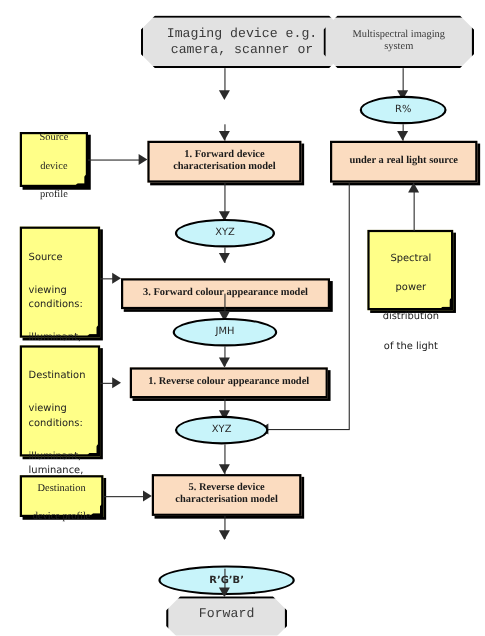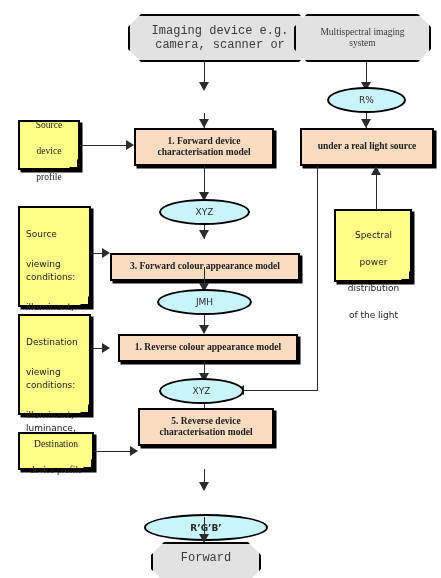--- a/index.html
+++ b/index.html
@@ -193,21 +193,21 @@
 
   <div class="vl" style="left:204px;top:362px;height:20px;"></div>
   <div class="ad" style="left:199px;top:373px;"></div>
 
   <div class="ell" style="left:159px;top:378px;width:85px;height:26px;">
     <div class="nt">XYZ</div>
   </div>
   <div class="vl" style="left:204px;top:404px;height:27px;"></div>
   <div class="ad" style="left:199px;top:422px;"></div>
 
-  <div class="proc" style="left:138px;top:408px;width:136px;height:38px;">
+  <div class="proc" style="left:138px;top:431px;width:136px;height:38px;">
     <div class="nt">
       <div>5. Reverse device</div>
       <div>characterisation model</div>
     </div>
   </div>
 
   <div class="note ctr" style="left:18px;top:432px;width:76px;height:38px;">
     <div class="ntx">
       <div>Destination</div>
       <div>device profile</div>

